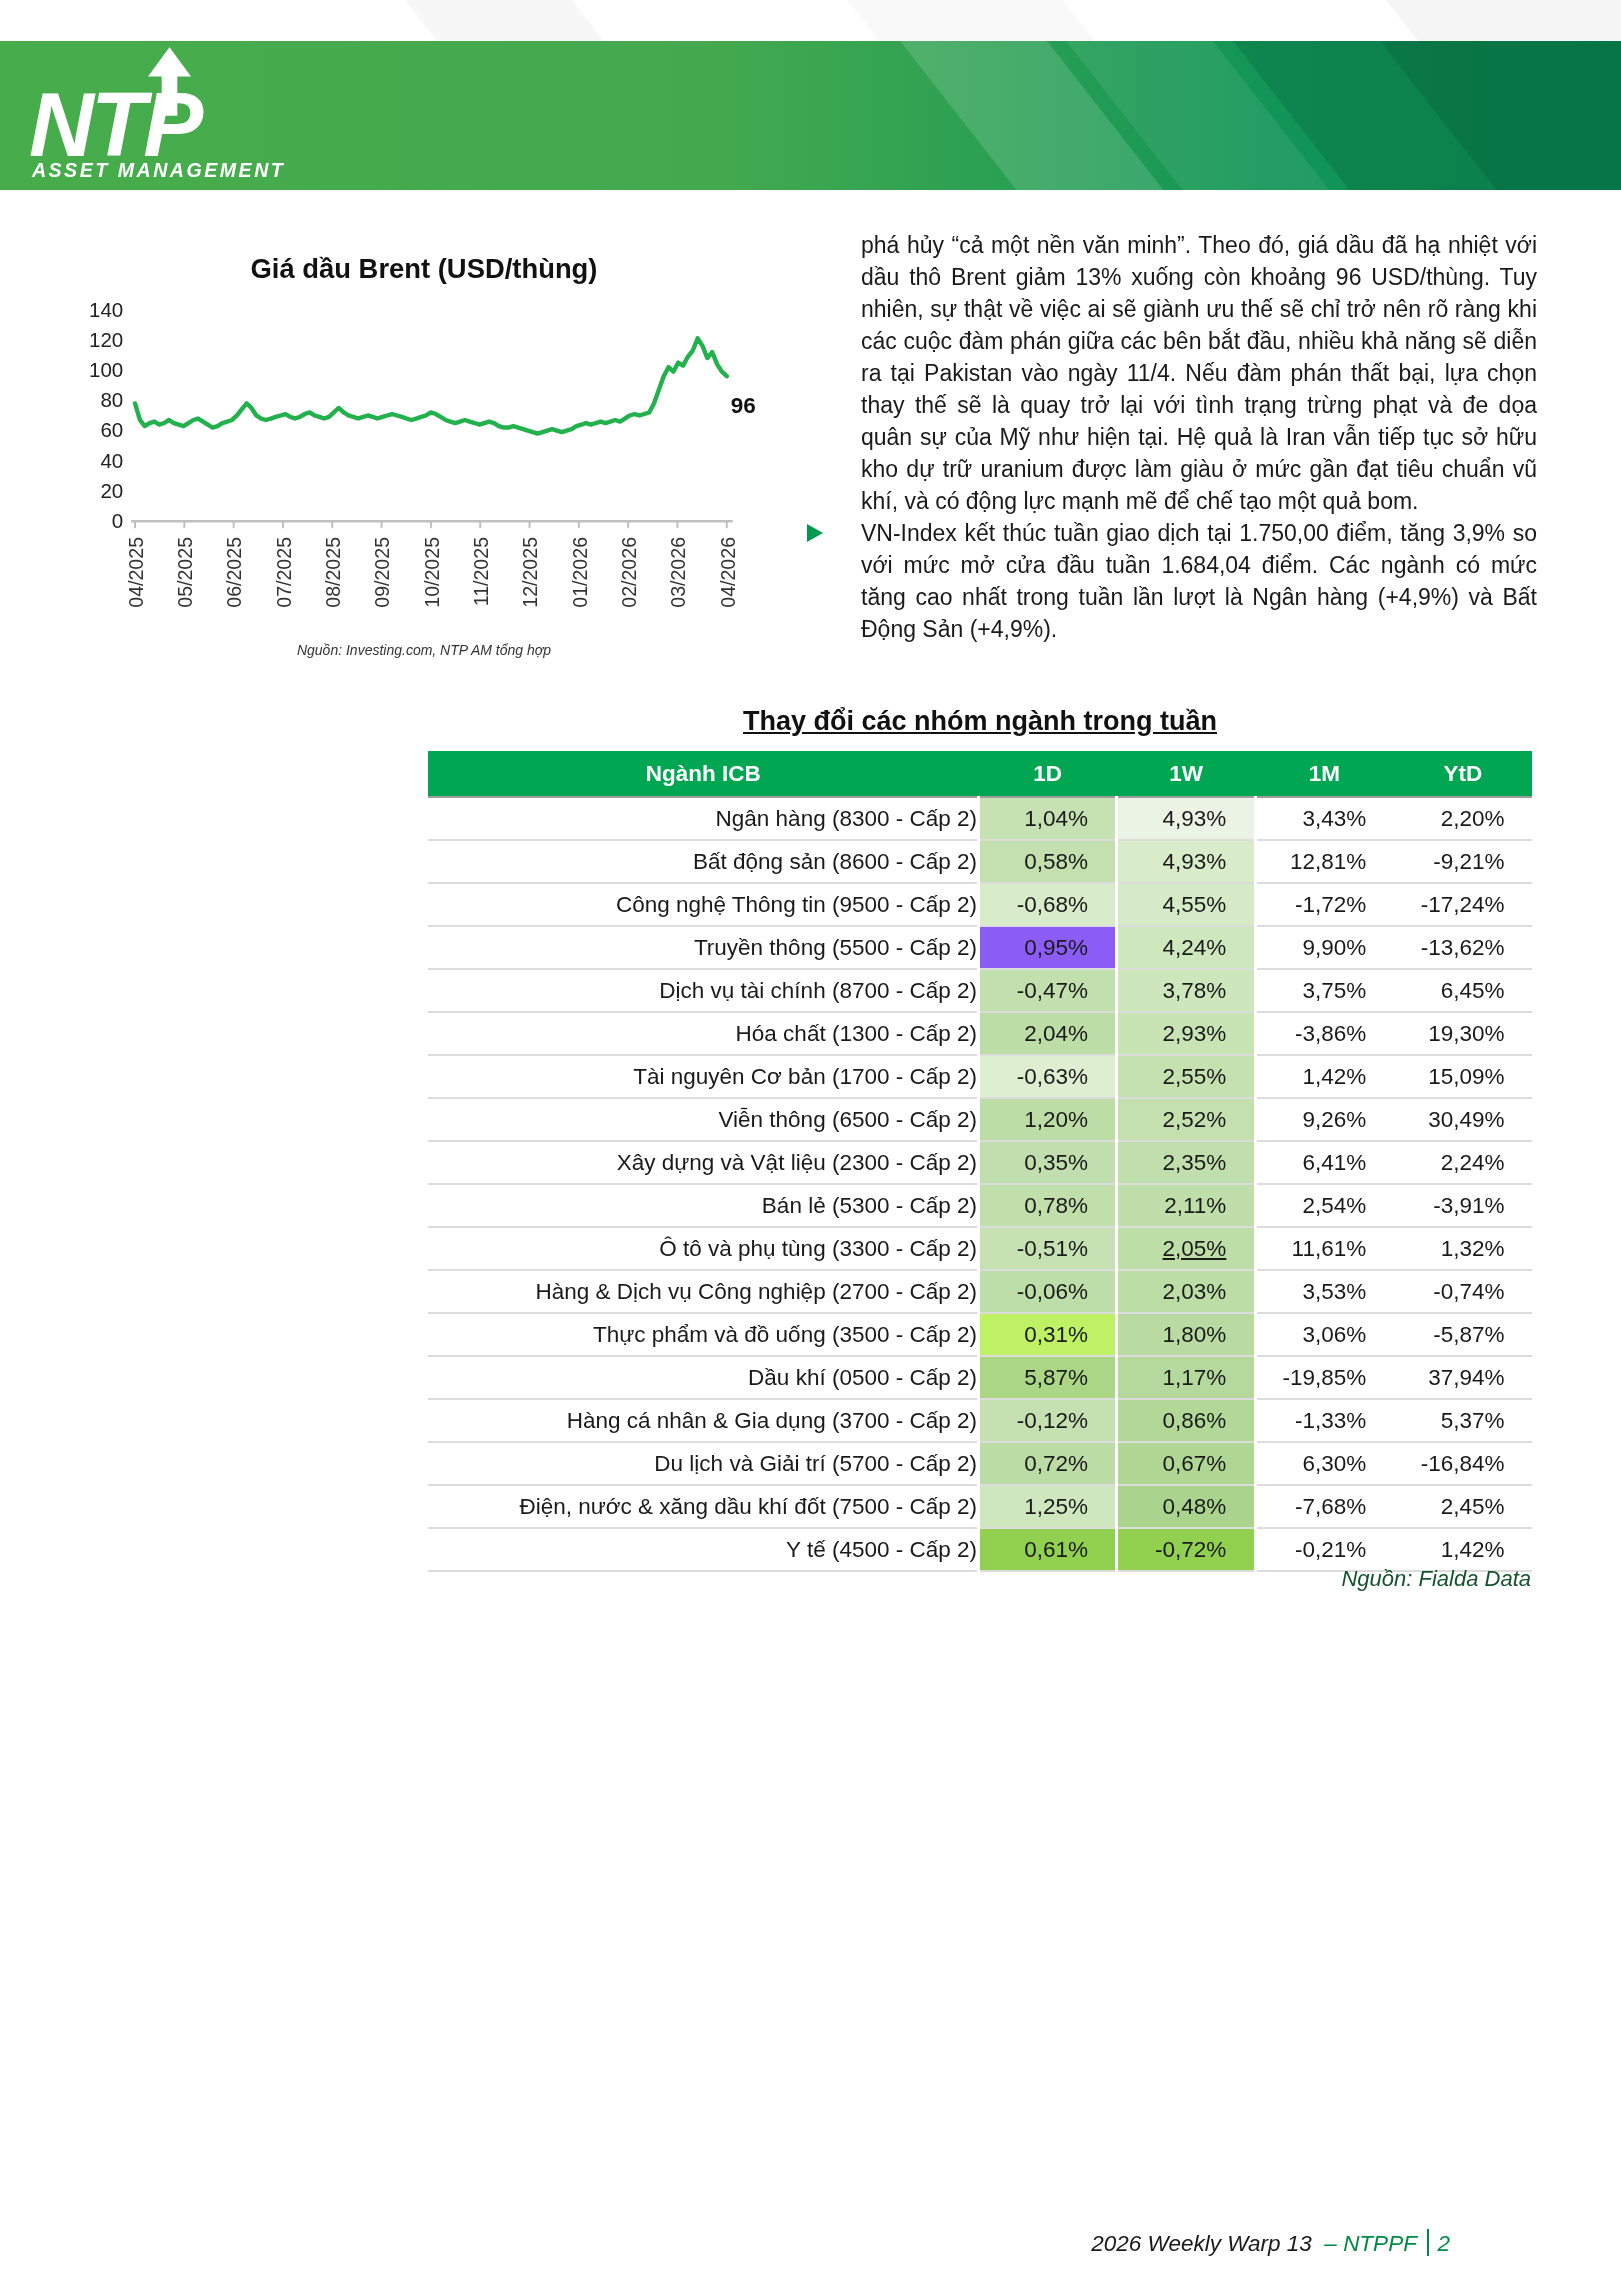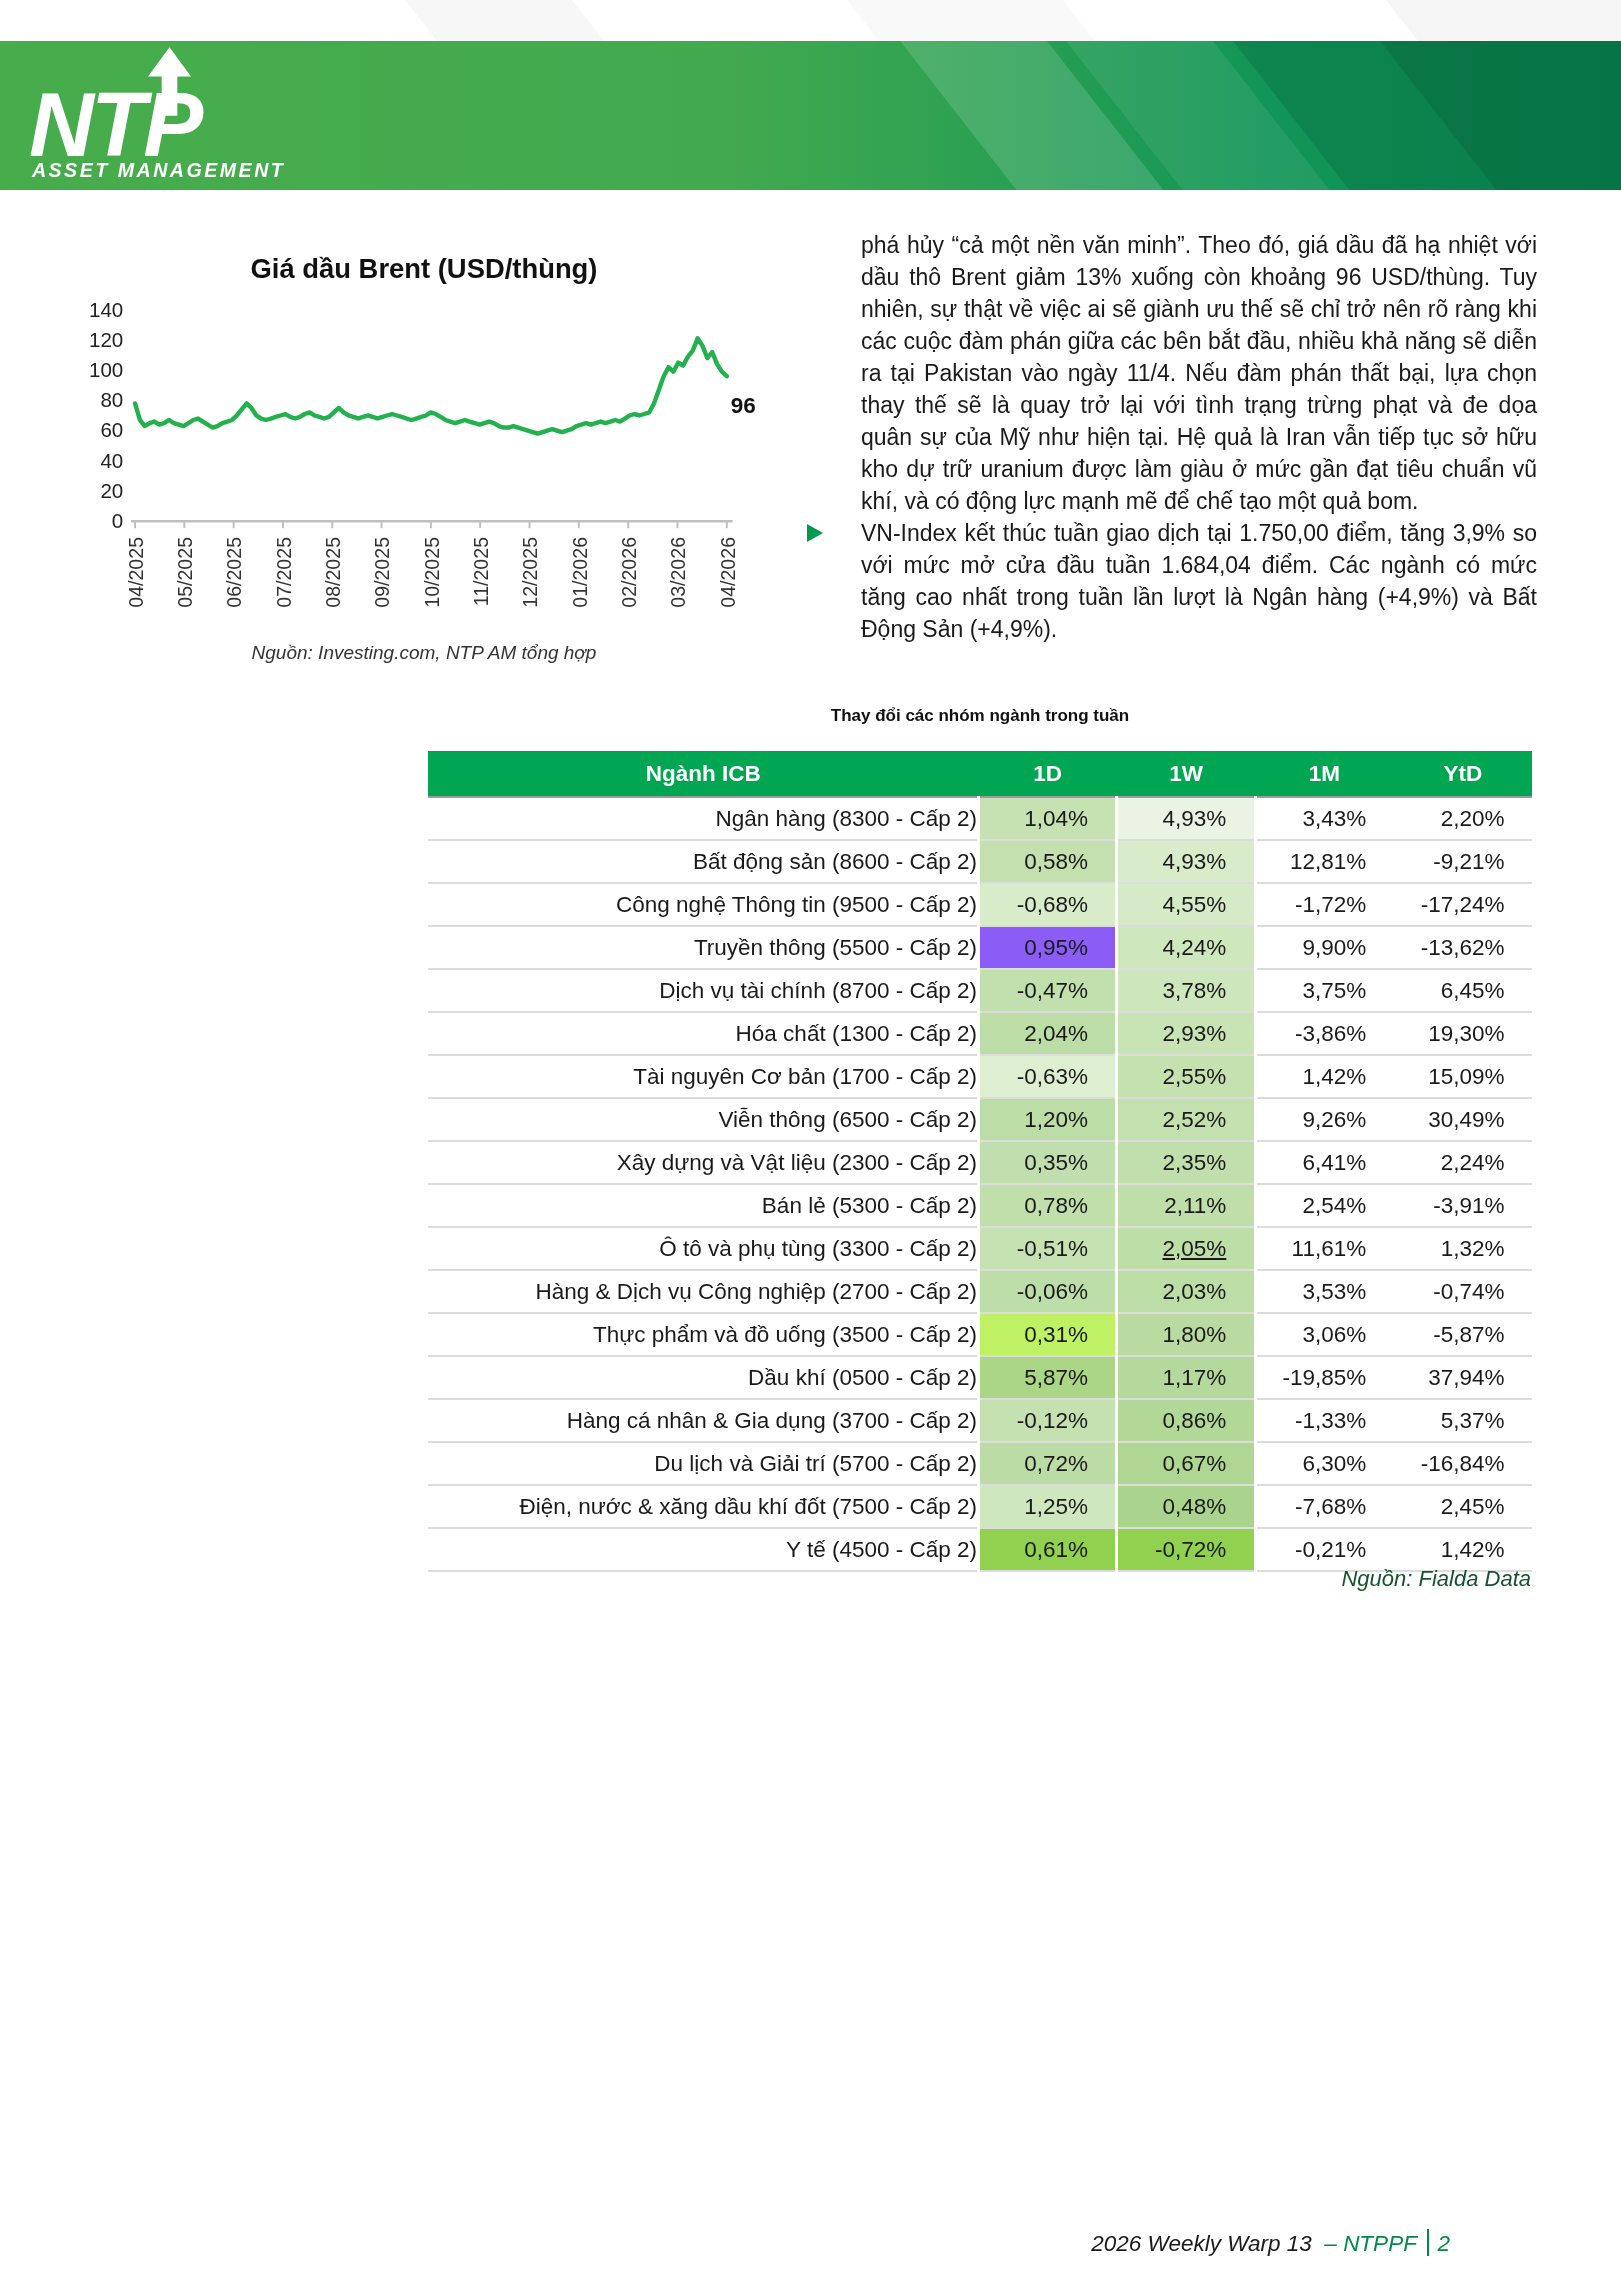--- a/index.html
+++ b/index.html
@@ -34,34 +34,34 @@
     letter-spacing:2.5px;color:#ffffff;white-space:nowrap;
   }
   
   .chart-title{
     position:absolute;left:86px;top:253px;width:676px;text-align:center;
     font-size:27.4px;font-weight:700;color:#111;
   }
   .chart-wrap{position:absolute;left:78px;top:294px;width:696px;height:338px;}
   .chart-source{
     position:absolute;left:86px;top:642px;width:676px;text-align:center;
-    font-style:italic;font-size:19px;color:#333;
+    font-style:italic;font-size:14px;color:#333;
   }
   
   .rcol{position:absolute;left:861px;top:229px;width:676px;}
   .rcol p{margin:0;font-size:23px;line-height:32px;text-align:justify;}
   .bullet-item{position:relative;}
   .bullet-tri{
     position:absolute;left:-54px;top:6.9px;width:0;height:0;
     border-left:16.7px solid #009a4e;border-top:9.8px solid transparent;border-bottom:9.8px solid transparent;
   }
   
   .tbl-heading{
     position:absolute;left:428px;top:706px;width:1104px;text-align:center;
-    font-size:17px;font-weight:700;color:#111;
+    font-size:27px;font-weight:700;color:#111;text-decoration:underline;
   }
   table.sector{
     position:absolute;left:428px;top:751px;width:1104px;border-collapse:collapse;
     font-size:22.5px;table-layout:fixed;
   }
   table.sector th{
     background:#00a651;color:#fff;font-weight:700;height:45px;text-align:center;
     border-bottom:2.9px solid #9c9c9c;padding:0;
   }
   table.sector th.col-name{width:549px;}

